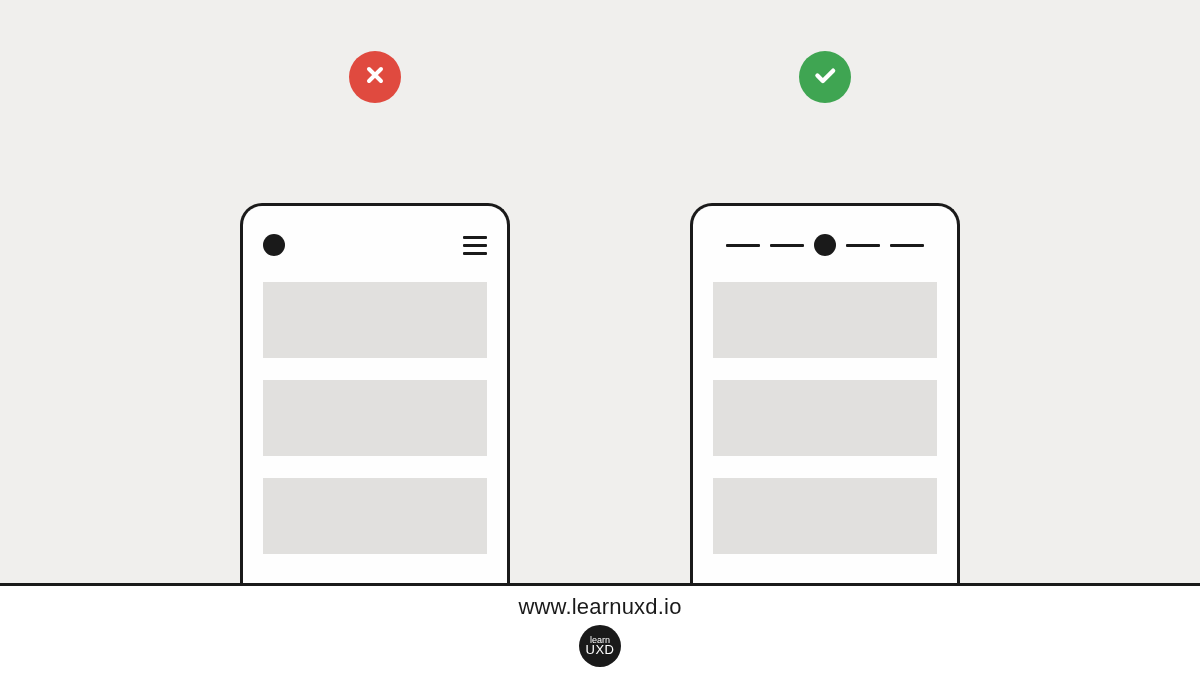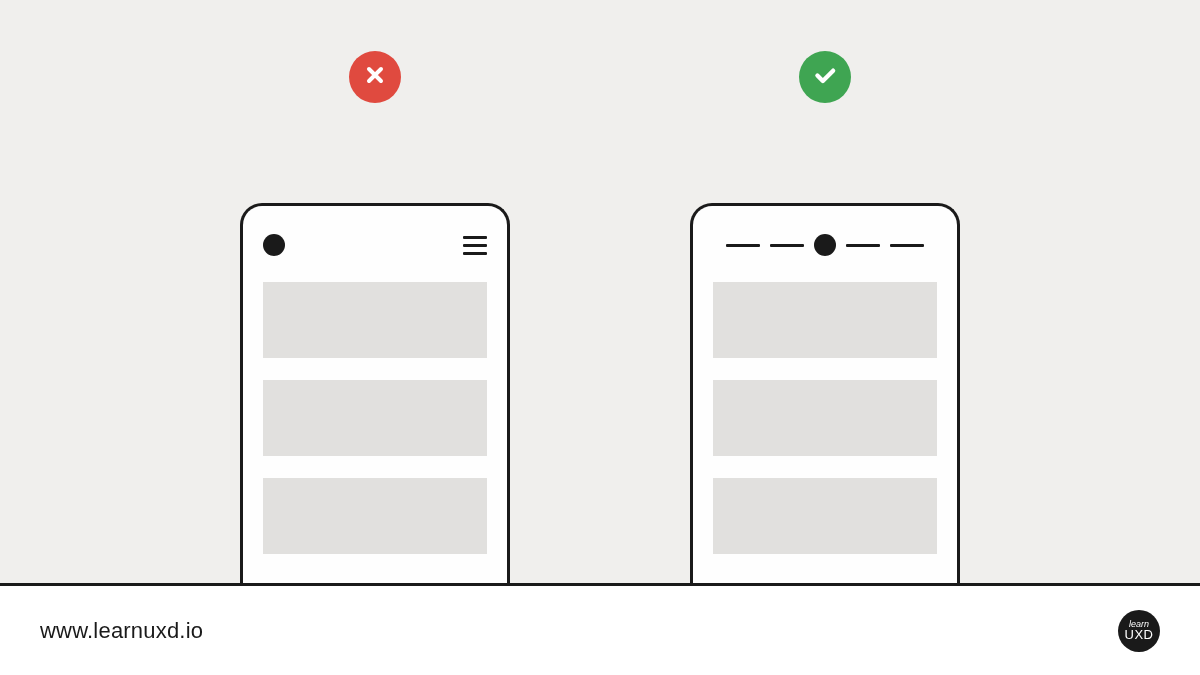--- a/index.html
+++ b/index.html
@@ -107,41 +107,41 @@
     .footer {
       width: 100%;
       height: 89px;
       background: #ffffff;
       display: flex;
       align-items: center;
       justify-content: space-between;
       padding: 8px 40px;
       position: absolute;
       top: 586px;
+      flex-direction: column;
     }
     .footer-url {
       font-size: 22px;
       color: #1a1a1a;
       letter-spacing: 0.2px;
     }
     .logo-badge {
       width: 42px;
       height: 42px;
       background: #1a1a1a;
       border-radius: 50%;
       display: flex;
       flex-direction: column;
       align-items: center;
       justify-content: center;
       color: #fff;
       line-height: 0.85;
     }
     .logo-small {
       font-size: 9px;
-      font-style: italic;
       font-weight: 300;
     }
     .logo-big {
       font-size: 13px;
       font-weight: 400;
       letter-spacing: 0.5px;
     }
   </style>
 </head>
 <body>

